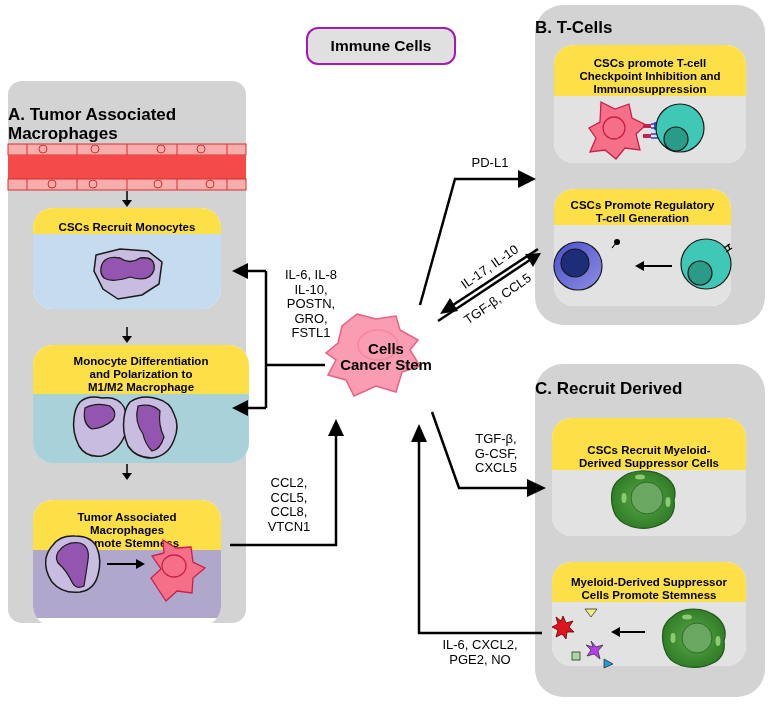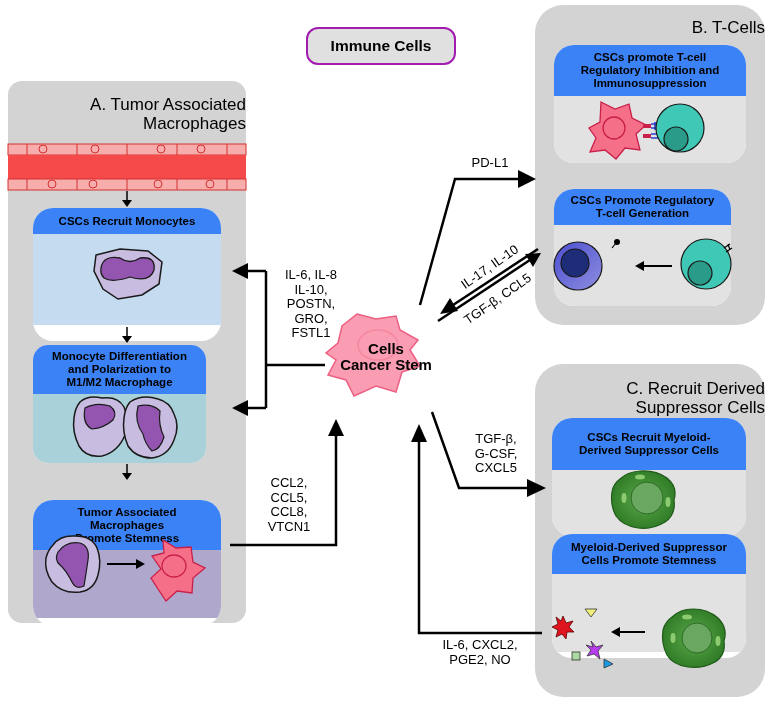--- a/index.html
+++ b/index.html
@@ -1,39 +1,39 @@
 <!DOCTYPE html>
 <html><head>
 <meta charset="utf-8">
 <style>
   html, body { margin: 0; padding: 0; background: #ffffff; }
   body { width: 770px; height: 704px; position: relative; overflow: hidden;
          font-family: "Liberation Sans", "DejaVu Sans", sans-serif; color: #000; }
   .panel { position: absolute; background: #d3d3d3; border-radius: 14px; }
-  .panel-title { position: absolute; left: 0; right: 0; text-align: right; font-weight: normal;
+  .panel-title { position: absolute; left: 0; right: 0; text-align: left; font-weight: bold;
                  font-size: 17px; line-height: 19px; }
   .card { position: absolute; border-radius: 20px; overflow: hidden; background: #fff; }
-  .card-head { background: #3b82f6; text-align: center; font-weight: bold; font-size: 11.5px;
-               line-height: 13px; display: flex; align-items: center; justify-content: center; }
+  .card-head { background: #fde047; text-align: center; font-weight: bold; font-size: 11.5px;
+               line-height: 13px; display: flex; align-items: flex-end; justify-content: center; }
   .card-body { position: relative; }
   .label { position: absolute; font-size: 13px; line-height: 14.5px; text-align: center; white-space: pre; }
   .title-box { position: absolute; left: 306px; top: 27px; width: 150px; height: 38px;
                background: #e0e0e0; border: 2px solid #a21caf; border-radius: 12px; box-sizing: border-box;
                font-weight: bold; font-size: 15.5px; display: flex; align-items: center; justify-content: center; }
   svg { position: absolute; left: 0; top: 0; overflow: visible; }
   .csc-label { position: absolute; left: 318px; top: 341px; width: 136px; text-align: center;
                font-weight: bold; font-size: 15px; line-height: 16px; }
 </style>
 </head>
 <body>
 
 <div class="title-box">Immune Cells</div>
 
 <div class="panel" style="left:8px; top:81px; width:238px; height:542px;">
-  <div class="panel-title" style="top:14px;padding-left:40px;">
+  <div class="panel-title" style="top:24px;">
     <div>A. Tumor Associated</div>
     <div>Macrophages</div>
   </div>
 </div>
 
 <svg width="770" height="704">
   <rect x="8" y="144" width="238" height="11" fill="#f8adad" stroke="#d43030" stroke-width="1"></rect>
   <rect x="8" y="155" width="238" height="24" fill="#f54a4a"></rect>
   <rect x="8" y="179" width="238" height="11" fill="#f8adad" stroke="#d43030" stroke-width="1"></rect>
   <g stroke="#d43030" stroke-width="1">
@@ -53,26 +53,26 @@
       <circle cx="95" cy="149" r="4"></circle>
       <circle cx="161" cy="149" r="4"></circle>
       <circle cx="201" cy="149" r="4"></circle>
     <circle cx="52" cy="184" r="4"></circle>
       <circle cx="93" cy="184" r="4"></circle>
       <circle cx="158" cy="184" r="4"></circle>
       <circle cx="210" cy="184" r="4"></circle>
   </g>
 </svg>
 
-<div class="card" style="left:33px; top:208px; width:188px; height:133px;">
+<div class="card" style="left:33px; top:208px; width:188px; height:101px;">
   <div class="card-head" style="height:26px;">CSCs Recruit Monocytes</div>
   <div class="card-body" style="height:91px; background:#c5dbf0;"></div>
 </div>
 
-<div class="card" style="left:33px; top:345px; width:173px; height:118px;border-radius:15px;">
+<div class="card" style="left:33px; top:345px; width:216px; height:118px;">
   <div class="card-head" style="height:49px;">
     <div>
       <div>Monocyte Differentiation</div>
       <div>and Polarization to</div>
       <div>M1/M2 Macrophage</div>
     </div>
   </div>
   <div class="card-body" style="height:69px; background:#a9d1d9;"></div>
 </div>
 
@@ -87,52 +87,51 @@
   <div class="card-body" style="height:68px; background:#b0a8cc;"></div>
 </div>
 
 <div class="panel" style="left:535px; top:5px; width:230px; height:320px; border-radius:28px;">
   <div class="panel-title" style="top:13px;">B. T-Cells</div>
 </div>
 <div class="card" style="left:554px; top:45px; width:192px; height:118px;">
   <div class="card-head" style="height:51px;">
     <div>
       <div>CSCs promote T-cell</div>
-      <div>Regulatory Inhibition and</div>
+      <div>Checkpoint Inhibition and</div>
       <div>Immunosuppression</div>
     </div>
   </div>
   <div class="card-body" style="height:67px; background:#e2e2e2;"></div>
 </div>
 <div class="card" style="left:554px; top:189px; width:177px; height:117px;">
   <div class="card-head" style="height:36px;">
     <div>
       <div>CSCs Promote Regulatory</div>
       <div>T-cell Generation</div>
     </div>
   </div>
   <div class="card-body" style="height:81px; background:#e2e2e2;"></div>
 </div>
 
 <div class="panel" style="left:535px; top:364px; width:230px; height:333px; border-radius:28px;">
   <div class="panel-title" style="top:15px;">
     <div>C. Recruit Derived</div>
-    <div>Suppressor Cells</div>
   </div>
 </div>
 <div class="card" style="left:552px; top:418px; width:194px; height:118px;">
   <div class="card-head" style="height:52px;">
     <div>
       <div>CSCs Recruit Myeloid-</div>
       <div>Derived Suppressor Cells</div>
     </div>
   </div>
   <div class="card-body" style="height:78px; background:#e2e2e2;"></div>
 </div>
-<div class="card" style="left:552px; top:534px; width:194px; height:124px;">
+<div class="card" style="left:552px; top:562px; width:194px; height:104px;">
   <div class="card-head" style="height:40px;">
     <div>
       <div>Myeloid-Derived Suppressor</div>
       <div>Cells Promote Stemness</div>
     </div>
   </div>
   <div class="card-body" style="height:78px; background:#e2e2e2;"></div>
 </div>
 
 <svg width="770" height="704">

